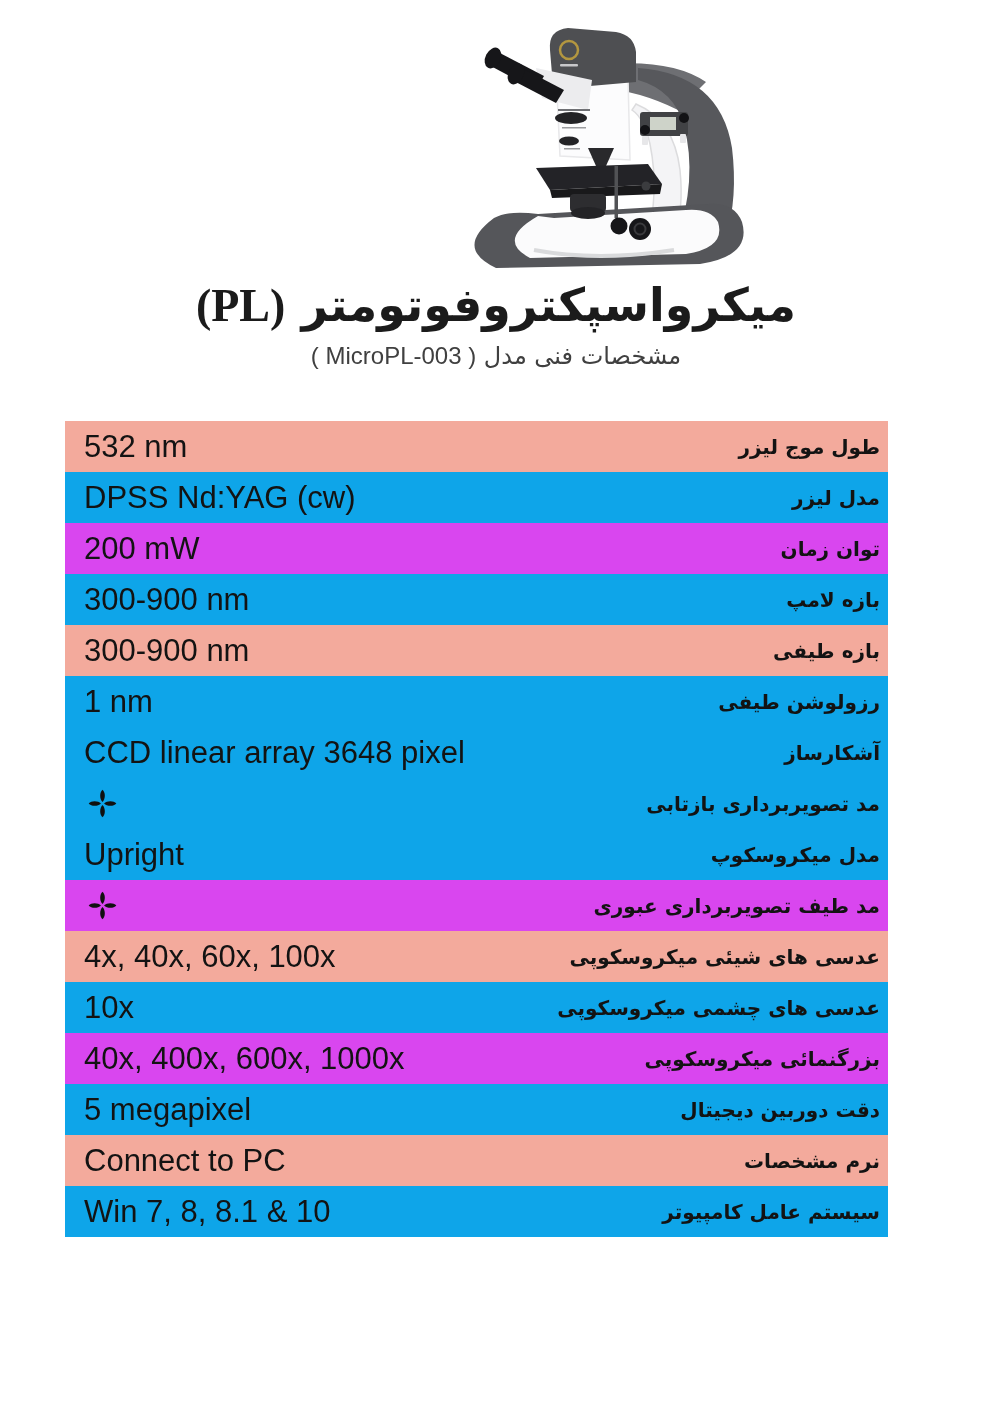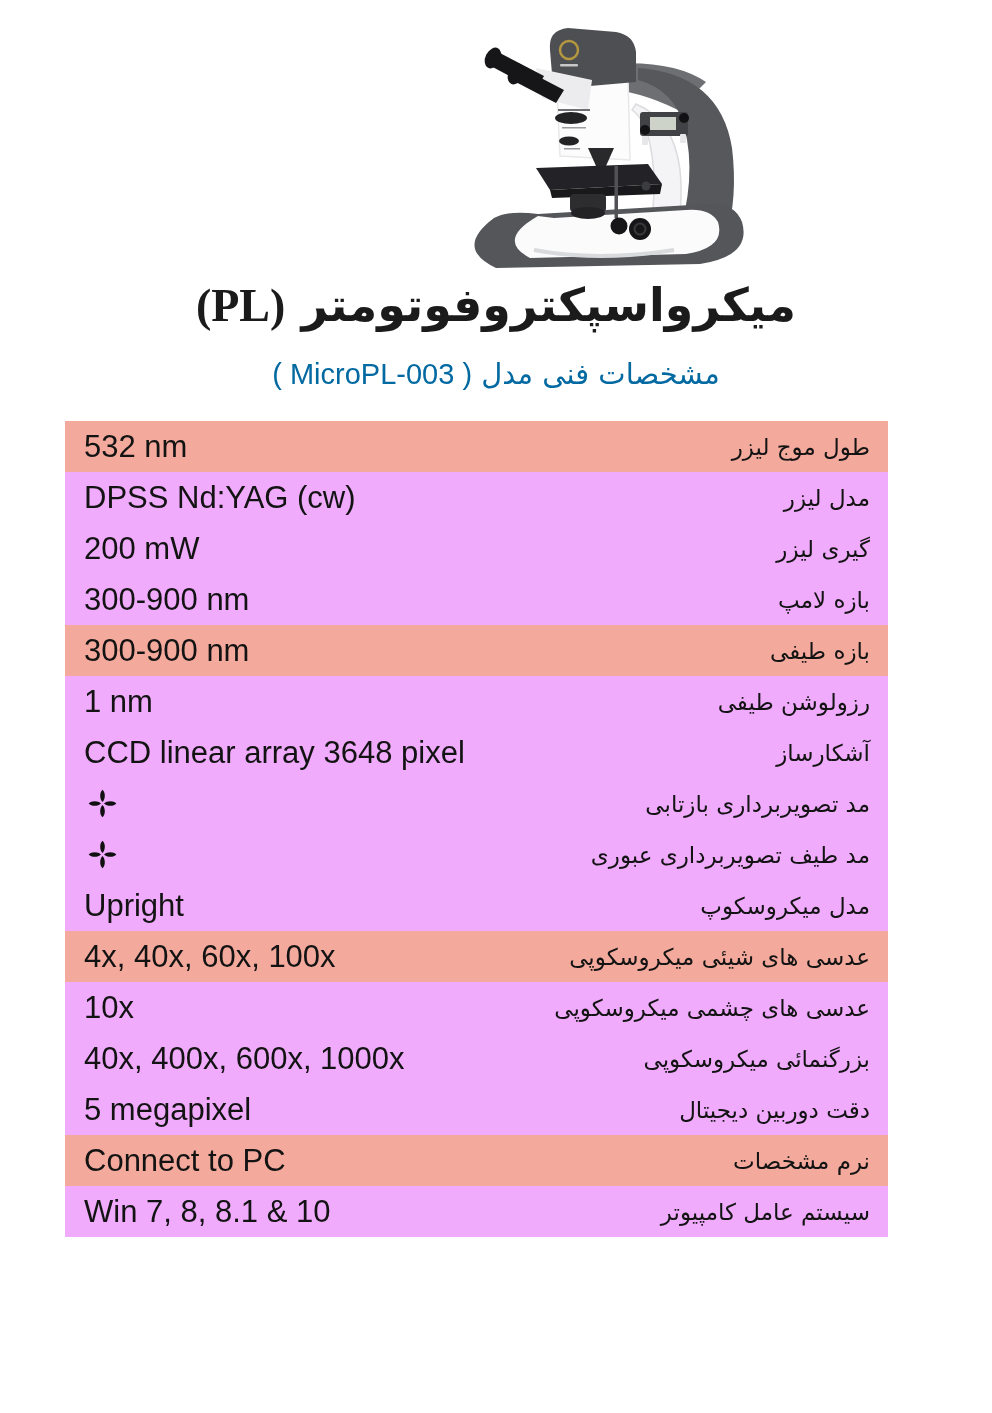--- a/index.html
+++ b/index.html
@@ -8,38 +8,38 @@
     overflow:hidden; font-family:"Liberation Sans", sans-serif;
   }
   .hero { position:absolute; left:438px; top:8px; width:340px; height:270px; }
   .title-line {
     position:absolute; top:276px; left:0; width:992px; text-align:center;
     direction:rtl; font-family:"DejaVu Sans", sans-serif; font-weight:bold;
     font-size:46px; line-height:58px; color:#1b1b1b; letter-spacing:0;
   }
   .title-line .latin { font-family:"Liberation Serif", serif; font-weight:bold; }
   .subtitle-line {
-    position:absolute; top:352px; left:0; width:992px; text-align:center;
+    position:absolute; top:334px; left:0; width:992px; text-align:center;
     direction:rtl; font-family:"DejaVu Sans", sans-serif;
-    font-size:29px; line-height:44px; color:#0369a1;
+    font-size:24px; line-height:44px; color:#404040;
   }
   .subtitle-line .latin { font-family:"Liberation Sans", sans-serif; }
   .spec-table { position:absolute; left:65px; top:421px; width:823px; }
   .row {
     height:51px; display:flex; align-items:center; justify-content:space-between;
-    background:#f0abfc;
+    background:#0ea5e9;
   }
   .row.salmon { background:#f3aa9c; }
-  .row.gray   { background:#f0abfc; }
+  .row.gray   { background:#d946ef; }
   .cell.value {
     padding-left:19px; font-size:31px; color:#131313; white-space:nowrap;
     font-family:"Liberation Sans", sans-serif; display:flex; align-items:center;
   }
   .cell.label {
-    padding-right:18px; font-size:23px; font-weight:normal; color:#131313;
+    padding-right:8px; font-size:20px; font-weight:bold; color:#131313;
     direction:rtl; font-family:"DejaVu Sans", sans-serif; white-space:nowrap;
   }
   .flower { width:31px; height:31px; margin-left:3px; display:block; }
 </style>
 </head>
 <body>
 
 <div class="canvas">
 
   <div class="hero">
@@ -114,21 +114,21 @@
       <div class="cell label">طول موج لیزر</div>
     </div>
 
     <div class="row white">
       <div class="cell value">DPSS Nd:YAG (cw)</div>
       <div class="cell label">مدل لیزر</div>
     </div>
 
     <div class="row gray">
       <div class="cell value">200 mW</div>
-      <div class="cell label">گیری لیزر</div>
+      <div class="cell label">توان زمان</div>
     </div>
 
     <div class="row white">
       <div class="cell value">300-900 nm</div>
       <div class="cell label">بازه لامپ</div>
     </div>
 
     <div class="row salmon">
       <div class="cell value">300-900 nm</div>
       <div class="cell label">بازه طیفی</div>
@@ -150,40 +150,40 @@
       <div class="cell value">
         <svg class="flower" viewBox="0 0 24 24" fill="#101010">
           <path d="M12 10.8 C9.7 8.6 9.5 3.4 12 1.3 C14.5 3.4 14.3 8.6 12 10.8 Z"></path>
           <path d="M12 13.2 C14.3 15.4 14.5 20.6 12 22.7 C9.5 20.6 9.7 15.4 12 13.2 Z"></path>
           <path d="M10.8 12 C8.6 14.3 3.4 14.5 1.3 12 C3.4 9.5 8.6 9.7 10.8 12 Z"></path>
           <path d="M13.2 12 C15.4 9.7 20.6 9.5 22.7 12 C20.6 14.5 15.4 14.3 13.2 12 Z"></path>
         </svg>
         <span></span>
       </div>
       <div class="cell label">مد  تصویربرداری بازتابی</div>
+    </div>
+
+    <div class="row white">
+      <div class="cell value">Upright</div>
+      <div class="cell label">مدل میکروسکوپ</div>
     </div>
 
     <div class="row gray">
       <div class="cell value">
         <svg class="flower" viewBox="0 0 24 24" fill="#101010">
           <path d="M12 10.8 C9.7 8.6 9.5 3.4 12 1.3 C14.5 3.4 14.3 8.6 12 10.8 Z"></path>
           <path d="M12 13.2 C14.3 15.4 14.5 20.6 12 22.7 C9.5 20.6 9.7 15.4 12 13.2 Z"></path>
           <path d="M10.8 12 C8.6 14.3 3.4 14.5 1.3 12 C3.4 9.5 8.6 9.7 10.8 12 Z"></path>
           <path d="M13.2 12 C15.4 9.7 20.6 9.5 22.7 12 C20.6 14.5 15.4 14.3 13.2 12 Z"></path>
         </svg>
         <span></span>
       </div>
       <div class="cell label">مد  طیف تصویربرداری عبوری</div>
     </div>
 
-    <div class="row white">
-      <div class="cell value">Upright</div>
-      <div class="cell label">مدل میکروسکوپ</div>
-    </div>
-
     <div class="row salmon">
       <div class="cell value">4x, 40x, 60x, 100x</div>
       <div class="cell label">عدسی های شیئی میکروسکوپی</div>
     </div>
 
     <div class="row white">
       <div class="cell value">10x</div>
       <div class="cell label">عدسی های چشمی میکروسکوپی</div>
     </div>
 

